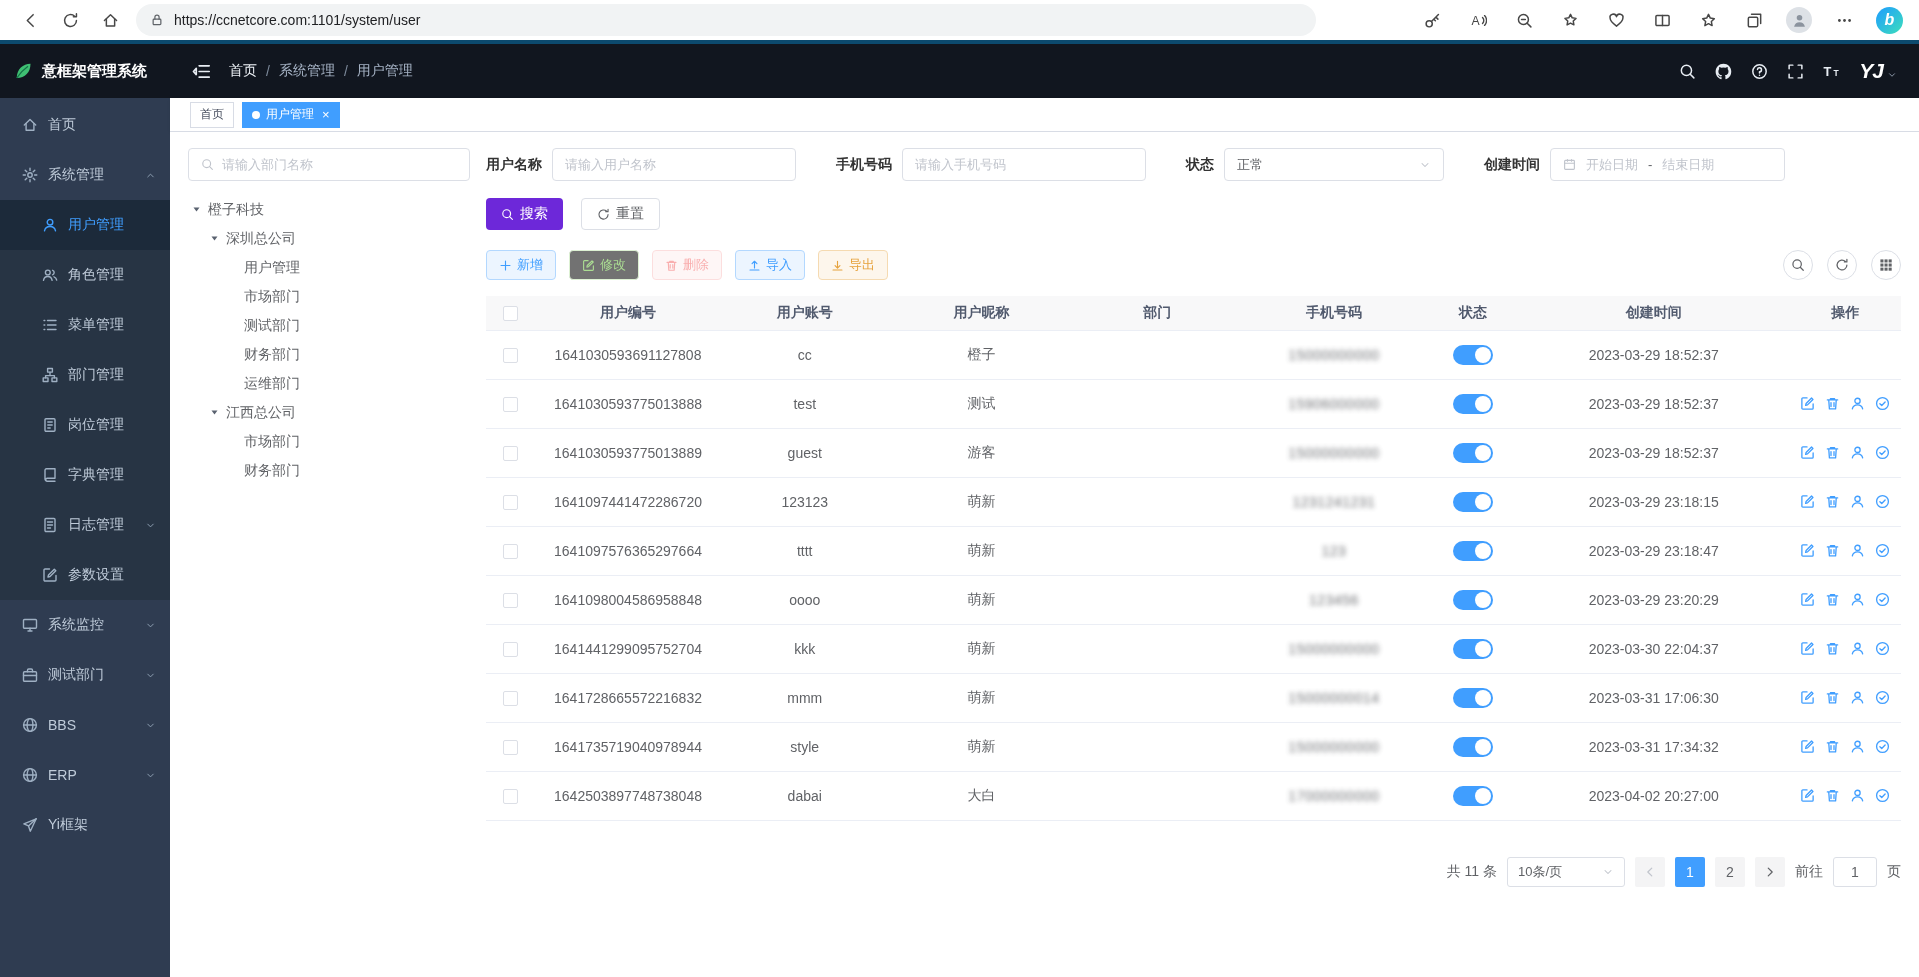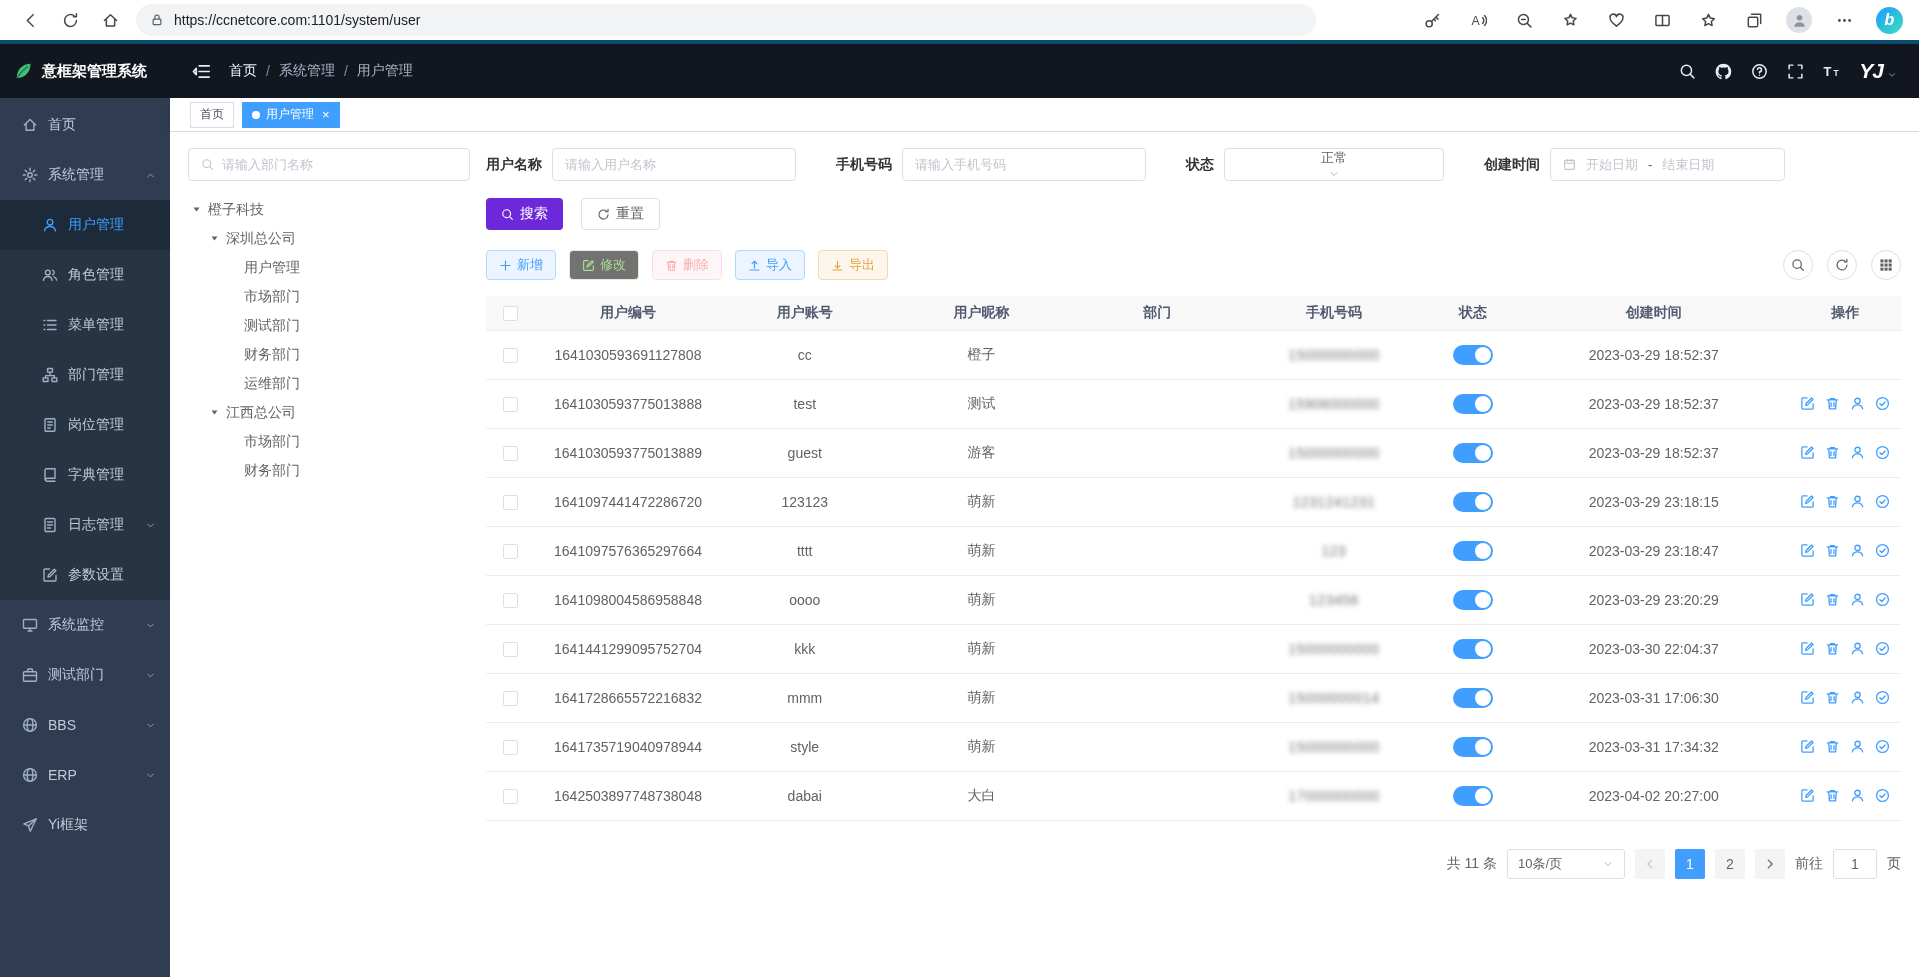--- a/index.html
+++ b/index.html
@@ -75,21 +75,21 @@
   .tree-node .tcaret.empty { visibility:hidden; }
 
   .right-panel { flex:1; min-width:0; display:flex; flex-direction:column; }
   .filter-row { display:flex; align-items:center; }
   .f-group { display:flex; align-items:center; margin-right:40px; }
   .f-group label { font-size:14px; font-weight:bold; color:#333; margin-right:10px; white-space:nowrap; }
   .input { height:33px; border:1px solid #dcdfe6; border-radius:4px; background:#fff; display:flex;
     align-items:center; padding:0 12px; font-size:13px; color:#c0c4cc; cursor:text; }
   .input .ph { color:#c0c4cc; white-space:nowrap; }
   .input.w244 { width:244px; }
-  .input.select { width:220px; justify-content:space-between; cursor:pointer;flex-direction:column; }
+  .input.select { width:220px; justify-content:space-between; cursor:pointer; }
   .input.select .val { color:#606266; font-size:13px; }
   .dcaret { color:#c0c4cc; font-size:12px; display:flex; }
   .input.daterange { width:235px; gap:10px; }
   .input.daterange .dash { color:#606266; }
   .input.daterange .si { display:flex; font-size:13px; }
 
   .btn-row { margin-top:17px; display:flex; gap:18px; }
   .btn { height:32px; border-radius:4px; font-size:14px; display:inline-flex; align-items:center;
     gap:6px; padding:0 15px; }
   .btn-primary { background:#6d28d9; color:#fff; }
@@ -118,21 +118,21 @@
   .switch { width:40px; height:20px; border-radius:10px; background:#409eff; display:inline-block;
     position:relative; vertical-align:middle; cursor:pointer; }
   .switch::after { content:""; position:absolute; top:2px; right:2px; width:16px; height:16px;
     border-radius:50%; background:#fff; }
   .cbx { width:15px; height:15px; border:1px solid #dcdfe6; border-radius:2px; display:inline-block;
     vertical-align:middle; background:#fff; cursor:pointer; }
   .op-icons { display:flex; justify-content:center; gap:10px; color:#409eff; font-size:15px; }
   .op-icons span { display:flex; cursor:pointer; }
 
   
-  .pagination { margin-top:28px; display:flex; align-items:center; justify-content:flex-end; gap:10px;
+  .pagination { margin-top:36px; display:flex; align-items:center; justify-content:flex-end; gap:10px;
     font-size:14px; color:#606266; }
   .psel { width:118px; height:30px; border:1px solid #dcdfe6; border-radius:3px; display:flex;
     align-items:center; justify-content:space-between; padding:0 10px; cursor:pointer; font-size:13px; }
   .pbtn { min-width:30px; height:30px; border-radius:2px; background:#f4f4f5; color:#606266;
     display:flex; align-items:center; justify-content:center; font-size:14px; cursor:pointer; padding:0 4px; }
   .pbtn.disabled { color:#c0c4cc; }
   .pbtn.current { background:#409eff; color:#fff; }
   .goto-input { width:44px; height:30px; border:1px solid #dcdfe6; border-radius:3px; display:flex;
     align-items:center; justify-content:center; color:#606266; cursor:text; }
 </style>

